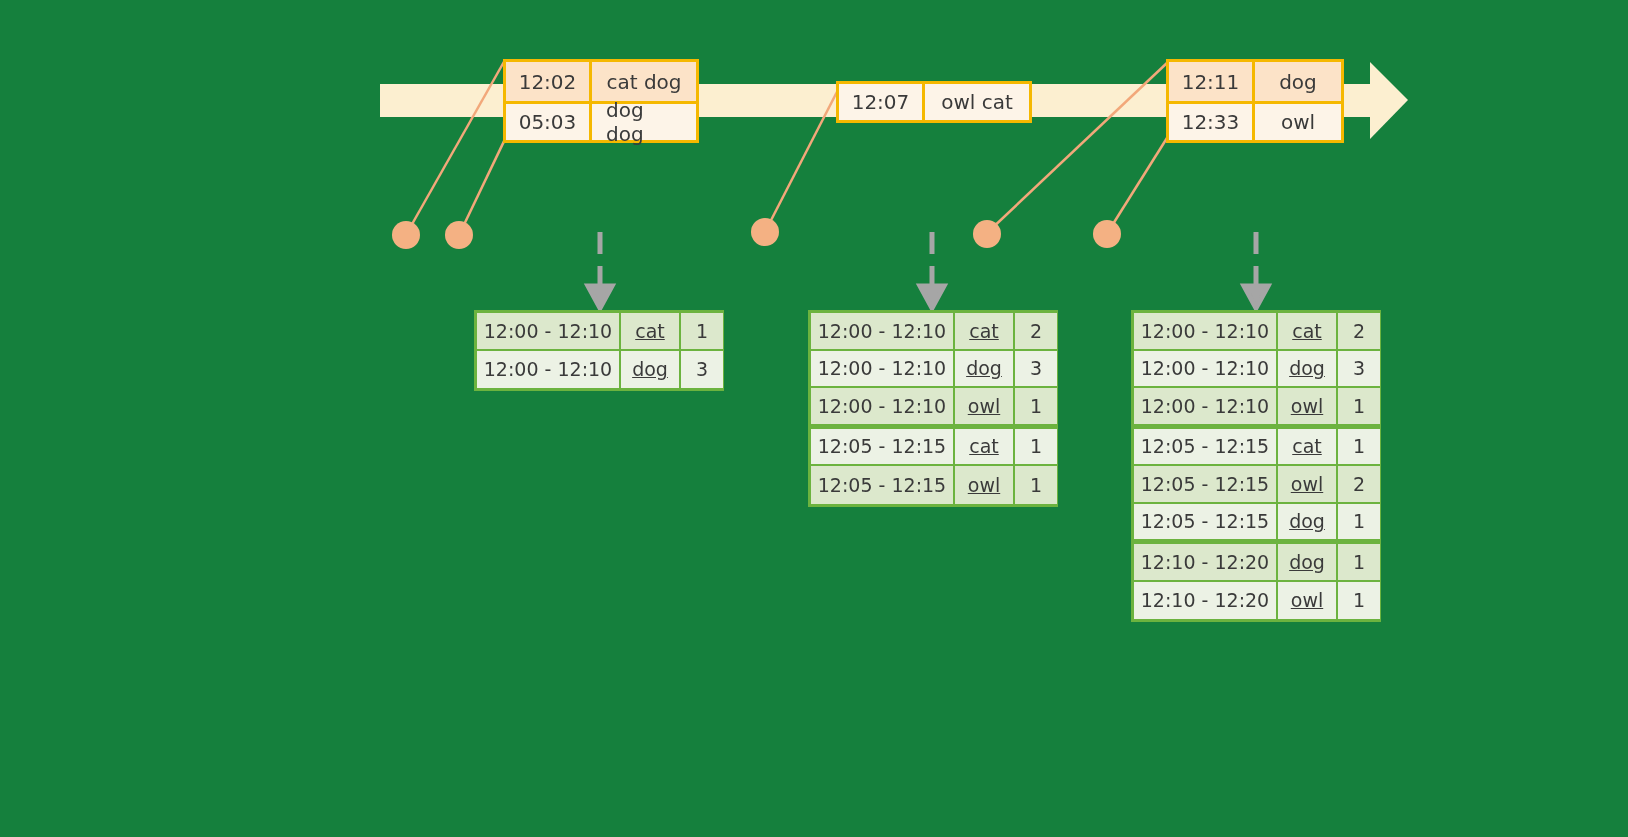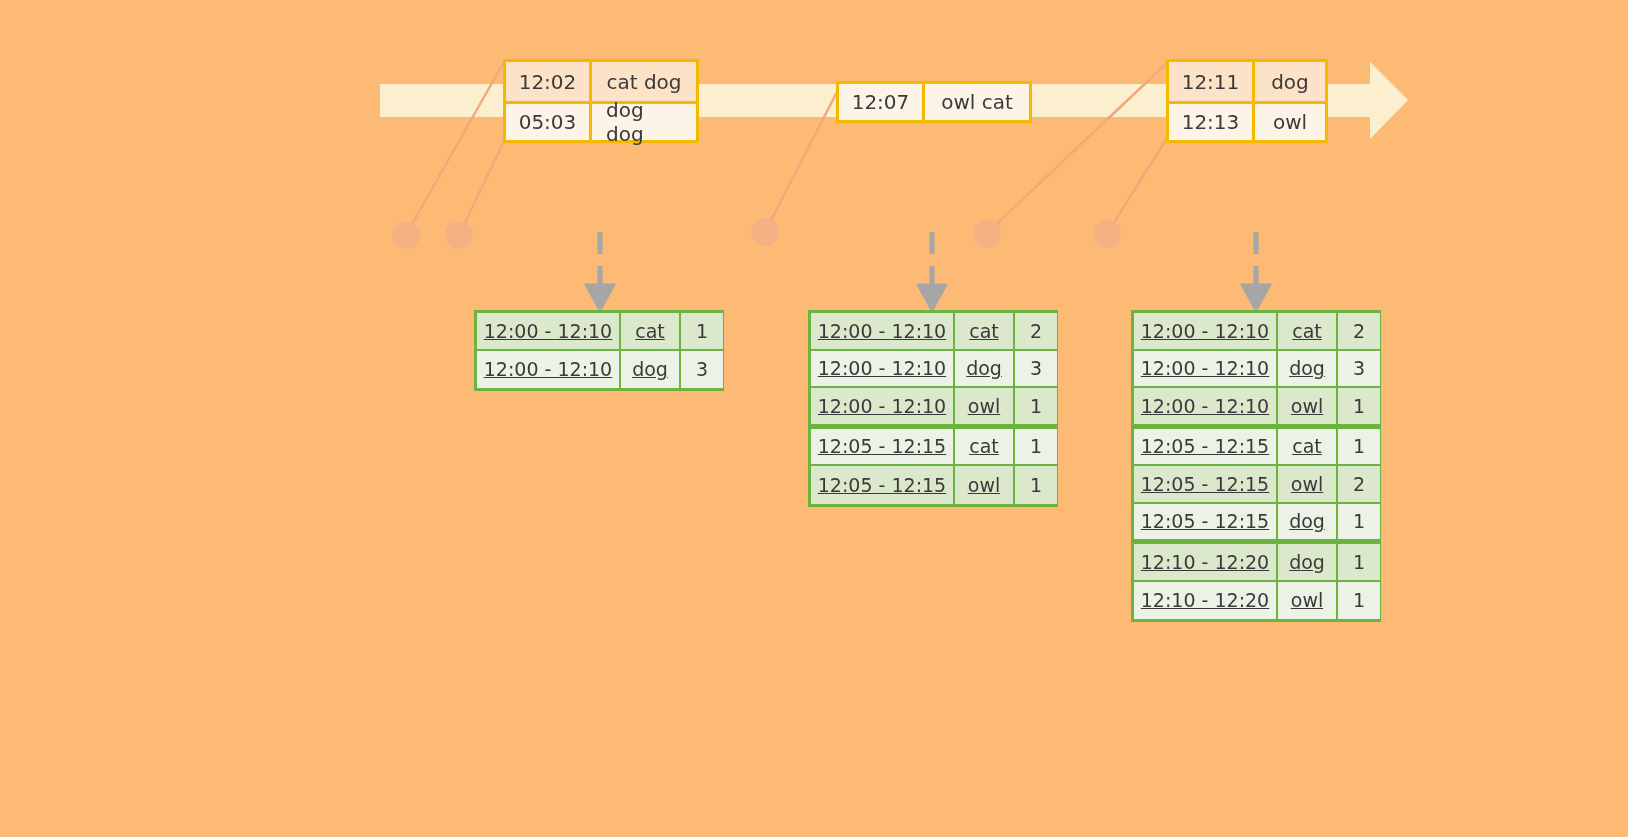--- a/index.html
+++ b/index.html
@@ -12,21 +12,21 @@
     height: 837px;
     position: relative;
     overflow: hidden;
     font-family: "DejaVu Sans", sans-serif;
   }
   #stage {
     position: absolute;
     left: 0; top: 0;
     width: 1628px;
     height: 837px;
-    background: #fdba74;
+    background: #15803d;
   }
   svg.layer {
     position: absolute;
     left: 0; top: 0;
     width: 1628px;
     height: 837px;
     pointer-events: none;
   }
 
   
@@ -97,21 +97,21 @@
     align-items: center;
     justify-content: center;
     font-size: 19px;
     color: #3a3a3a;
     border-right: 2px solid #6CB33F;
     border-bottom: 2px solid #6CB33F;
   }
   .rt-row.odd .rt-cell { background: #ECF2E5; }
   .rt-row:last-child .rt-cell { border-bottom: none; }
   .rt-cell:last-child { border-right: none; }
-  .rt-window { flex: 0 0 auto; text-decoration: underline; }
+  .rt-window { flex: 0 0 auto; }
   .rt-word  { flex: 0 0 auto; text-decoration: underline; }
   .rt-count { flex: 0 0 auto; }
 </style>
 </head>
 <body>
 
 <div id="stage">
 
   <svg class="layer" viewBox="0 0 1628 837">
 
@@ -163,27 +163,27 @@
     </div>
   </div>
 
   <div class="event-box" style="left:836px; top:81px; width:196px; height:42px;">
     <div class="event-row alt">
       <div class="ev-time">12:07</div>
       <div class="ev-words">owl cat</div>
     </div>
   </div>
 
-  <div class="event-box" style="left:1166px; top:59px; width:162px; height:84px;">
+  <div class="event-box" style="left:1166px; top:59px; width:178px; height:84px;">
     <div class="event-row">
       <div class="ev-time">12:11</div>
       <div class="ev-words">dog</div>
     </div>
     <div class="event-row alt">
-      <div class="ev-time">12:13</div>
+      <div class="ev-time">12:33</div>
       <div class="ev-words">owl</div>
     </div>
   </div>
 
   <div class="result-table" id="tbl0" style="left:474px; top:310px; width:250px;">
       <div class="rt-row">
         <div class="rt-cell rt-window" style="width: 144px;">12:00 - 12:10</div>
         <div class="rt-cell rt-word" style="width: 60px;">cat</div>
         <div class="rt-cell rt-count" style="width: 42px;">1</div>
       </div>

